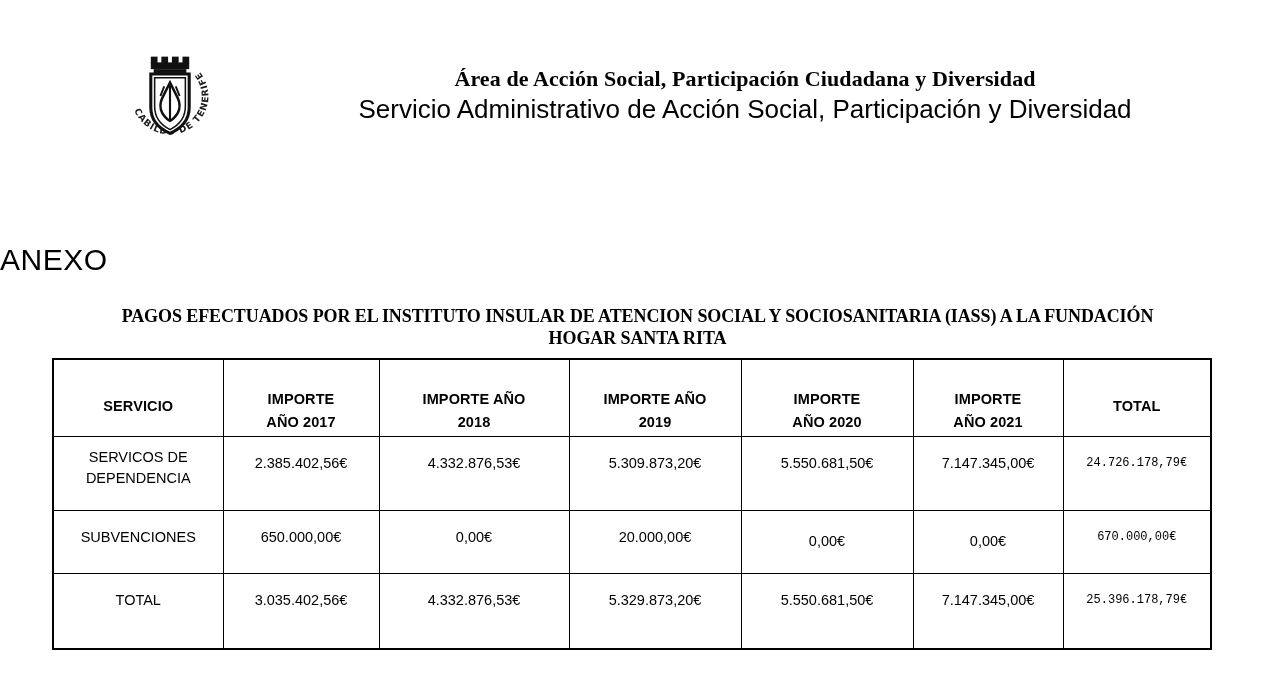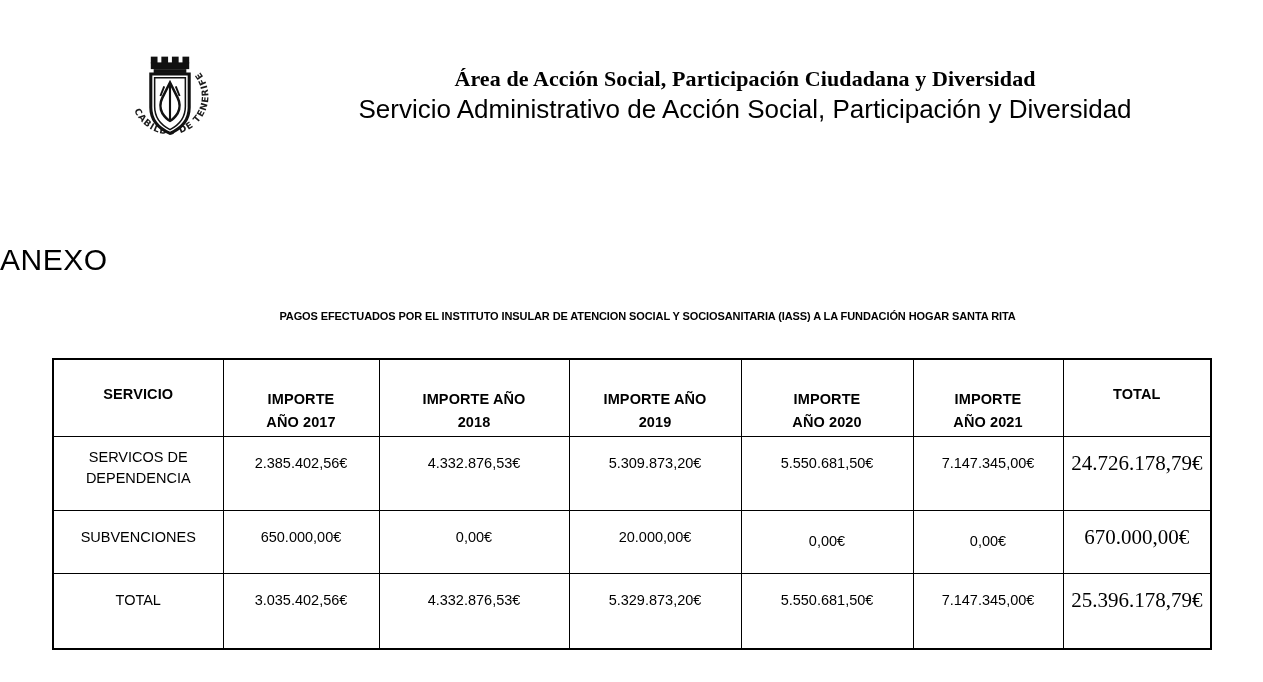--- a/index.html
+++ b/index.html
@@ -76,25 +76,25 @@
     text-align: left;
     font-family: "Liberation Sans", sans-serif;
     font-size: 30px;
     font-weight: normal;
     letter-spacing: 0.5px;
   }
 
   .subtitle {
     position: absolute;
     top: 305px;
-    left: 115px;
+    left: 105px;
     width: 1065px;
     text-align: center;
-    font-family: Liberation Sans, sans-serif;
-    font-size: 11px;
+    font-family: Liberation Serif, serif;
+    font-size: 18px;
     font-weight: bold;
     line-height: 22px;
     letter-spacing: -0.1px;
   }
 
   
   .table-wrap {
     position: absolute;
     left: 52px;
     top: 358px;
@@ -131,21 +131,21 @@
   .th-inner {
     padding-top: 28px;
     text-align: center;
     font-family: "Liberation Sans", sans-serif;
     font-weight: bold;
     font-size: 14.5px;
     line-height: 23px;
     letter-spacing: 0.1px;
   }
   .th-inner.single {
-    padding-top: 23px;
+    padding-top: 35px;
   }
 
   tbody td {
     font-family: "Liberation Sans", sans-serif;
     font-size: 14.5px;
     font-weight: normal;
     line-height: 21px;
     text-align: center;
   }
   .row-tall td   { height: 73px; }
@@ -154,22 +154,22 @@
 
   .cell-inner {
     padding-top: 10px;
     text-align: center;
   }
   .cell-inner.pad-mid { padding-top: 16px; }
   .cell-inner.pad-lo  { padding-top: 20px; }
 
   
   .serif-num {
-    font-family: Liberation Serif, serif;
-    font-size: 21px;
+    font-family: Liberation Mono, monospace;
+    font-size: 12px;
   }
 </style>
 </head>
 <body>
 
 <div class="doc-header">
 
   <div class="crest">
     <svg viewBox="0 0 100 100" width="96" height="96" aria-hidden="true">
 

